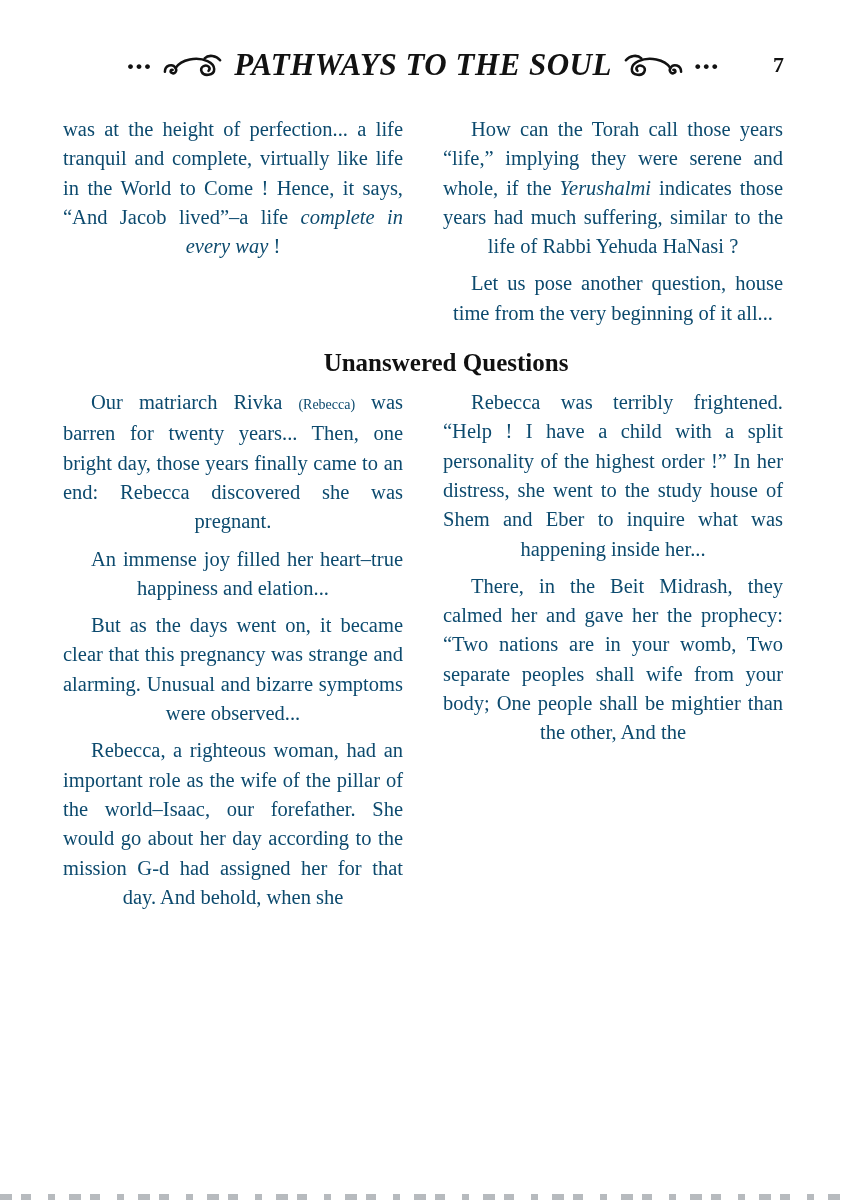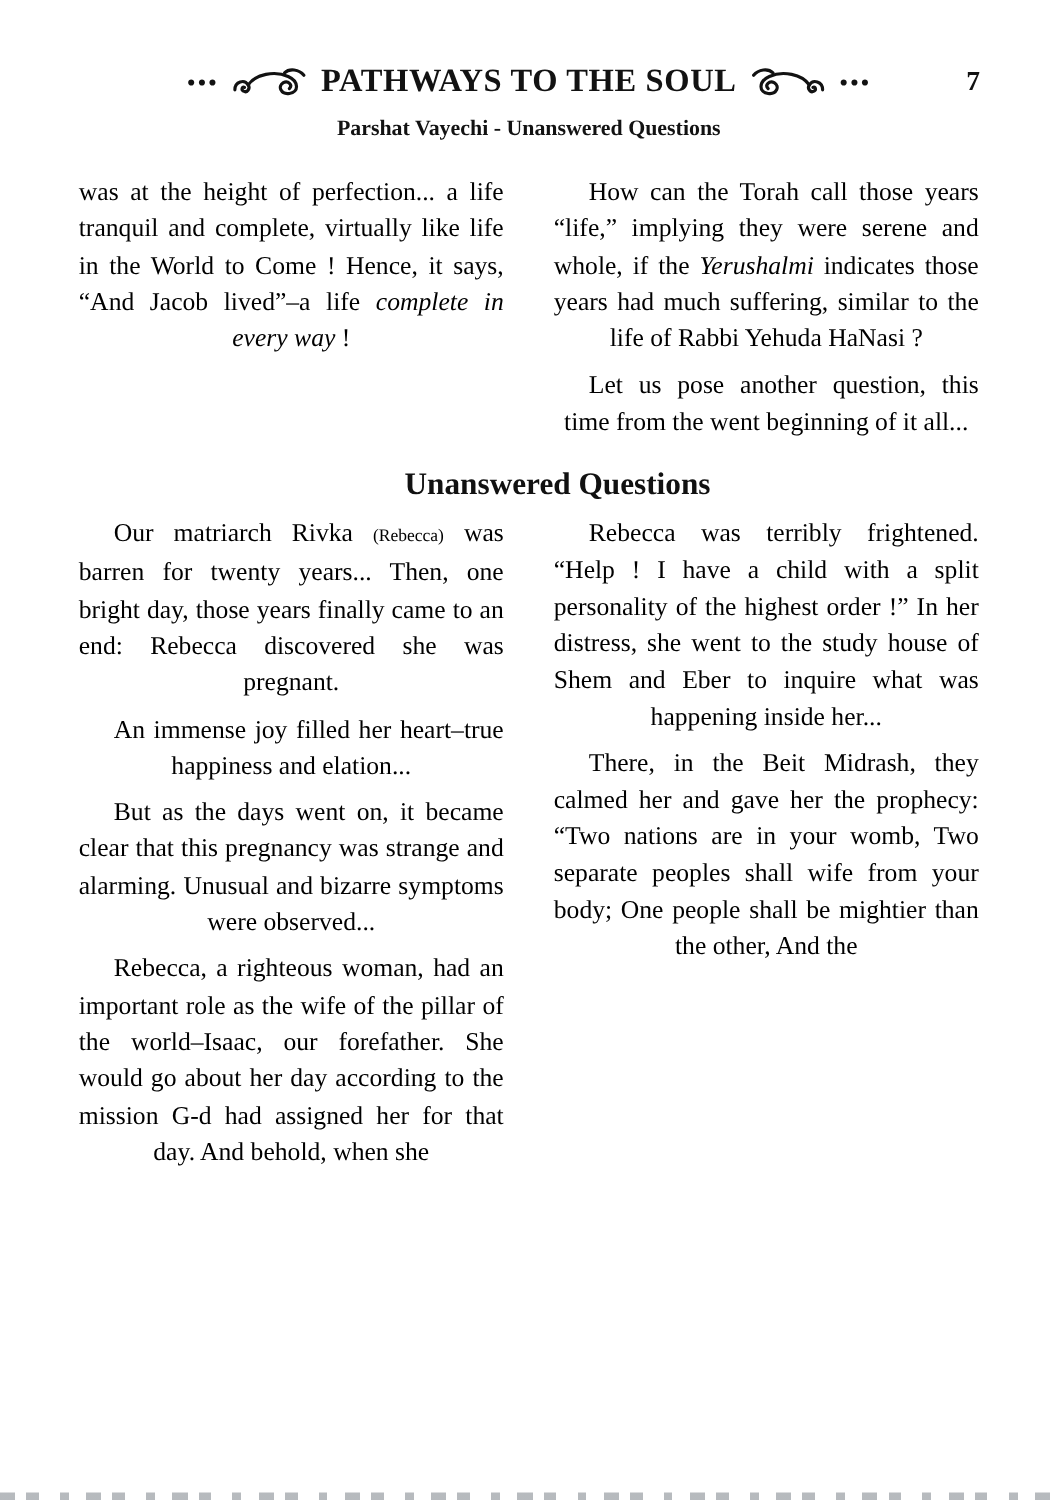--- a/index.html
+++ b/index.html
@@ -11,22 +11,22 @@
     font-family:"Liberation Serif","DejaVu Serif",serif;
     overflow:hidden;
   }
   
   .header{position:relative;padding-top:42px;text-align:center;}
   .title-row{
     display:flex;align-items:center;justify-content:center;gap:10px;
     height:46px;
   }
   .page-title{
-    font-size:26px;font-weight:700;letter-spacing:.5px;
-    white-space:nowrap;color:#121212;
+    font-size:31px;font-weight:700;letter-spacing:.5px;
+    white-space:nowrap;color:#121212;font-style:italic;
   }
   .dots{
     font-size:30px;font-weight:700;letter-spacing:1px;line-height:1;
     transform:translateY(-6px);color:#121212;
   }
   .flourish{width:62px;height:28px;color:#121212;transform:translateY(2px);}
   .flourish.mirror{transform:translateY(2px) scaleX(-1);}
   .page-number{
     position:absolute;top:52px;right:62px;
     font-size:22px;font-weight:700;color:#121212;
@@ -39,21 +39,21 @@
   .cols{
     display:flex;gap:40px;
     padding:0 63px;
     margin-top:27px;
   }
   .col{width:340px;}
   .para{
     margin:0 0 8px 0;
     font-size:20.5px;line-height:29.3px;
     text-align:justify;text-align-last:center;
-    color:#000000;
+    color:#0c4a6e;
   }
   .para.indent{text-indent:28px;}
   .it{font-style:italic;}
   .small{font-size:14px;}
   .section-heading{
     margin:13px 0 11px 0;
     text-align:center;
     font-size:25px;font-weight:700;color:#111;padding-left:46px;
   }
   
@@ -84,30 +84,29 @@
       <svg class="flourish mirror" viewBox="0 0 64 28" aria-hidden="true">
         <g fill="none" stroke="currentColor" stroke-width="2.6" stroke-linecap="round">
           <path d="M3 19 C3 12 11 10 14 15 C16 18 13 22 10 20 C8 19 9 16 11 17"></path>
           <path d="M14 15 C20 6 36 3 47 8 C56 12 56 21 48 22 C41 23 38 16 43 13 C47 11 51 15 48 18"></path>
           <path d="M44 5 C48 1 56 2 60 7"></path>
         </g>
       </svg>
       <span class="dots">...</span>
     </div>
     <span class="page-number">7</span>
-    <div class="subtitle">Parshat Vayechi - Unanswered Questions</div>
   </div>
 
   <div class="cols">
     <div class="col">
       <p class="para"><span>was at the height of perfection... a life tranquil and complete, virtually like life in the World to Come&nbsp;! Hence, it says, “And Jacob lived”–a life </span><i class="it">complete in every way</i><span>&nbsp;!</span></p>
     </div>
     <div class="col">
       <p class="para indent"><span>How can the Torah call those years “life,” implying they were serene and whole, if the </span><i class="it">Yerushalmi</i><span> indicates those years had much suffering, similar to the life of Rabbi Yehuda HaNasi&nbsp;?</span></p>
-      <p class="para indent">Let us pose another question, this time from the went beginning of it all...</p>
+      <p class="para indent">Let us pose another question, house time from the very beginning of it all...</p>
     </div>
   </div>
 
   <div class="section-heading">Unanswered Questions</div>
 
   <div class="cols" style="margin-top:0;">
     <div class="col">
       <p class="para indent"><span>Our matriarch Rivka </span><span class="small">(Rebecca)</span><span> was barren for twenty years... Then, one bright day, those years finally came to an end: Rebecca discovered she was pregnant.</span></p>
       <p class="para indent">An immense joy filled her heart–true happiness and elation...</p>
       <p class="para indent">But as the days went on, it became clear that this pregnancy was strange and alarming. Unusual and bizarre symptoms were observed...</p>

